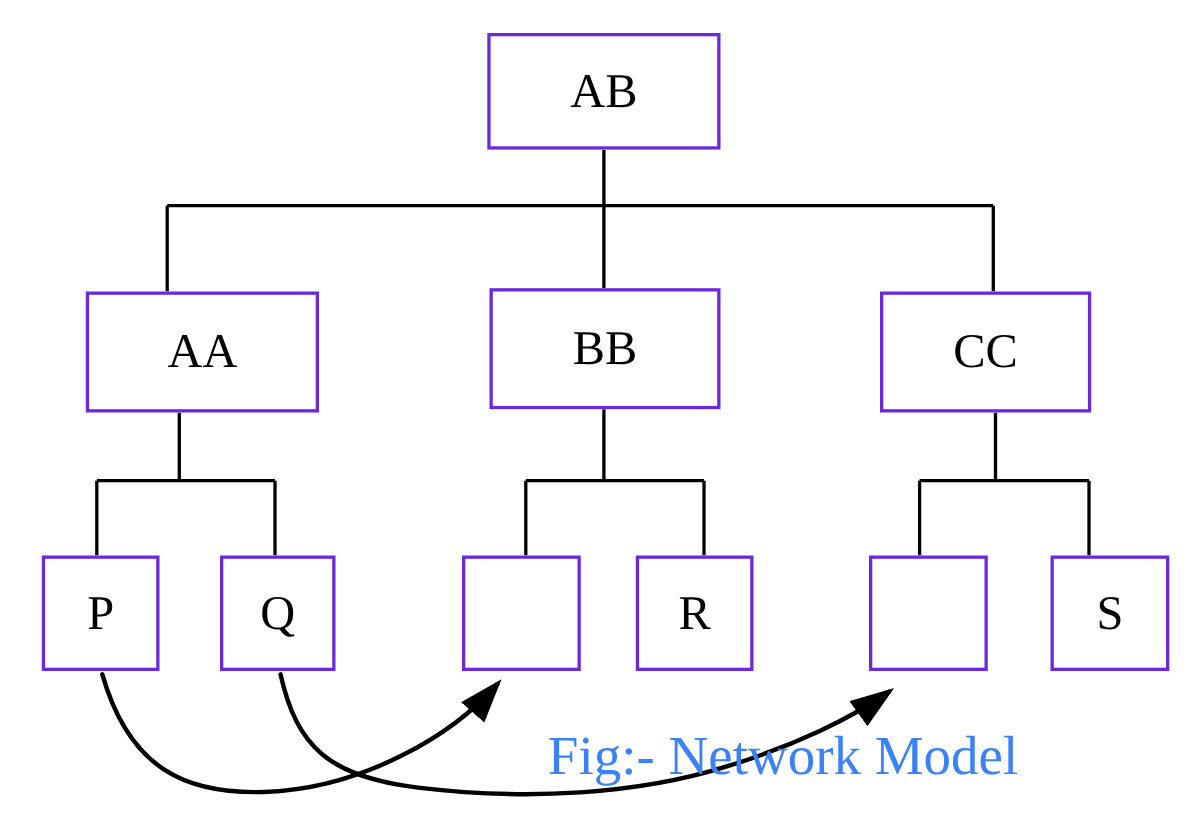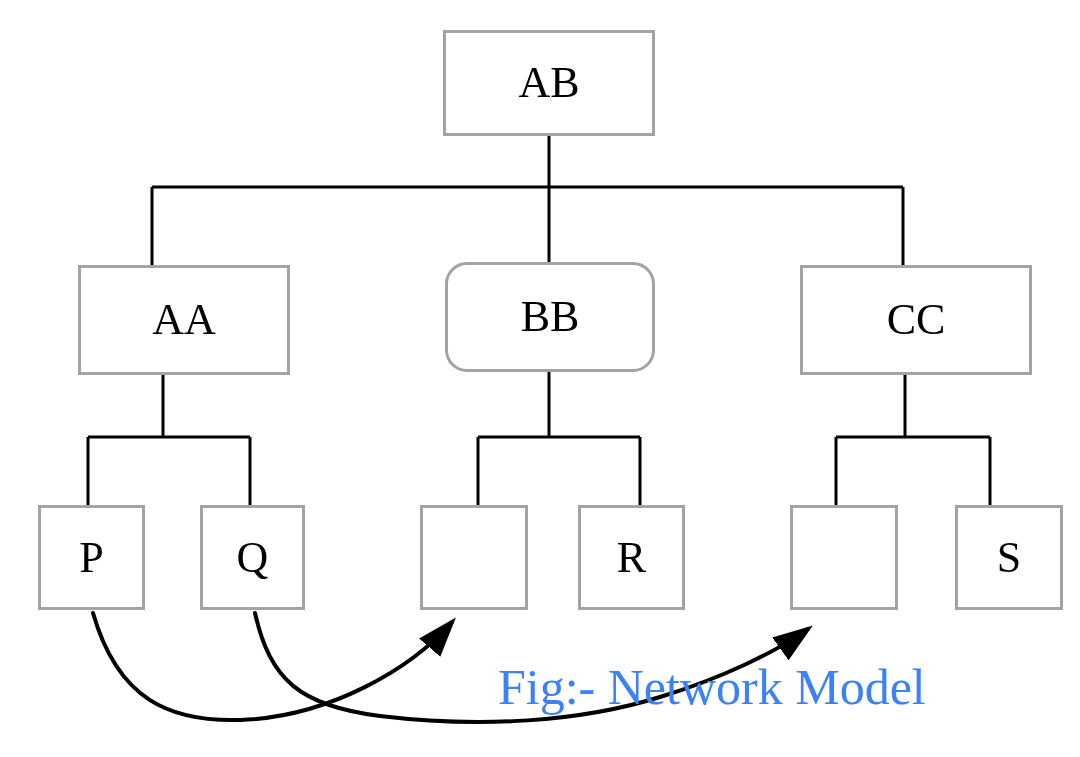--- a/index.html
+++ b/index.html
@@ -18,35 +18,35 @@
   .wires {
     position: absolute;
     left: 0;
     top: 0;
     width: 1080px;
     height: 757px;
   }
   .node {
     position: absolute;
     box-sizing: border-box;
-    border: 3px solid #a3a3a3;
+    border: 3px solid #6d28d9;
     background: #ffffff;
     display: flex;
     align-items: center;
     justify-content: center;
     font-size: 44px;
     color: #000000;
     line-height: 1;
   }
   
   .n-ab { left: 443px; top: 30px;  width: 212px; height: 106px; }
   
   .n-aa { left: 78px;  top: 265px; width: 212px; height: 110px; }
-  .n-bb { left: 445px; top: 262px; width: 210px; height: 110px; border-radius: 22px; }
-  .n-cc { left: 800px; top: 265px; width: 232px; height: 110px; }
+  .n-bb { left: 445px; top: 262px; width: 210px; height: 110px; }
+  .n-cc { left: 800px; top: 265px; width: 192px; height: 110px; }
   
   .n-p  { left: 38px;  top: 505px; width: 107px; height: 105px; }
   .n-q  { left: 200px; top: 505px; width: 105px; height: 105px; }
   .n-b1 { left: 420px; top: 505px; width: 108px; height: 105px; }
   .n-r  { left: 578px; top: 505px; width: 107px; height: 105px; }
   .n-b2 { left: 790px; top: 505px; width: 108px; height: 105px; }
   .n-s  { left: 955px; top: 505px; width: 108px; height: 105px; }
 
   .caption {
     position: absolute;

